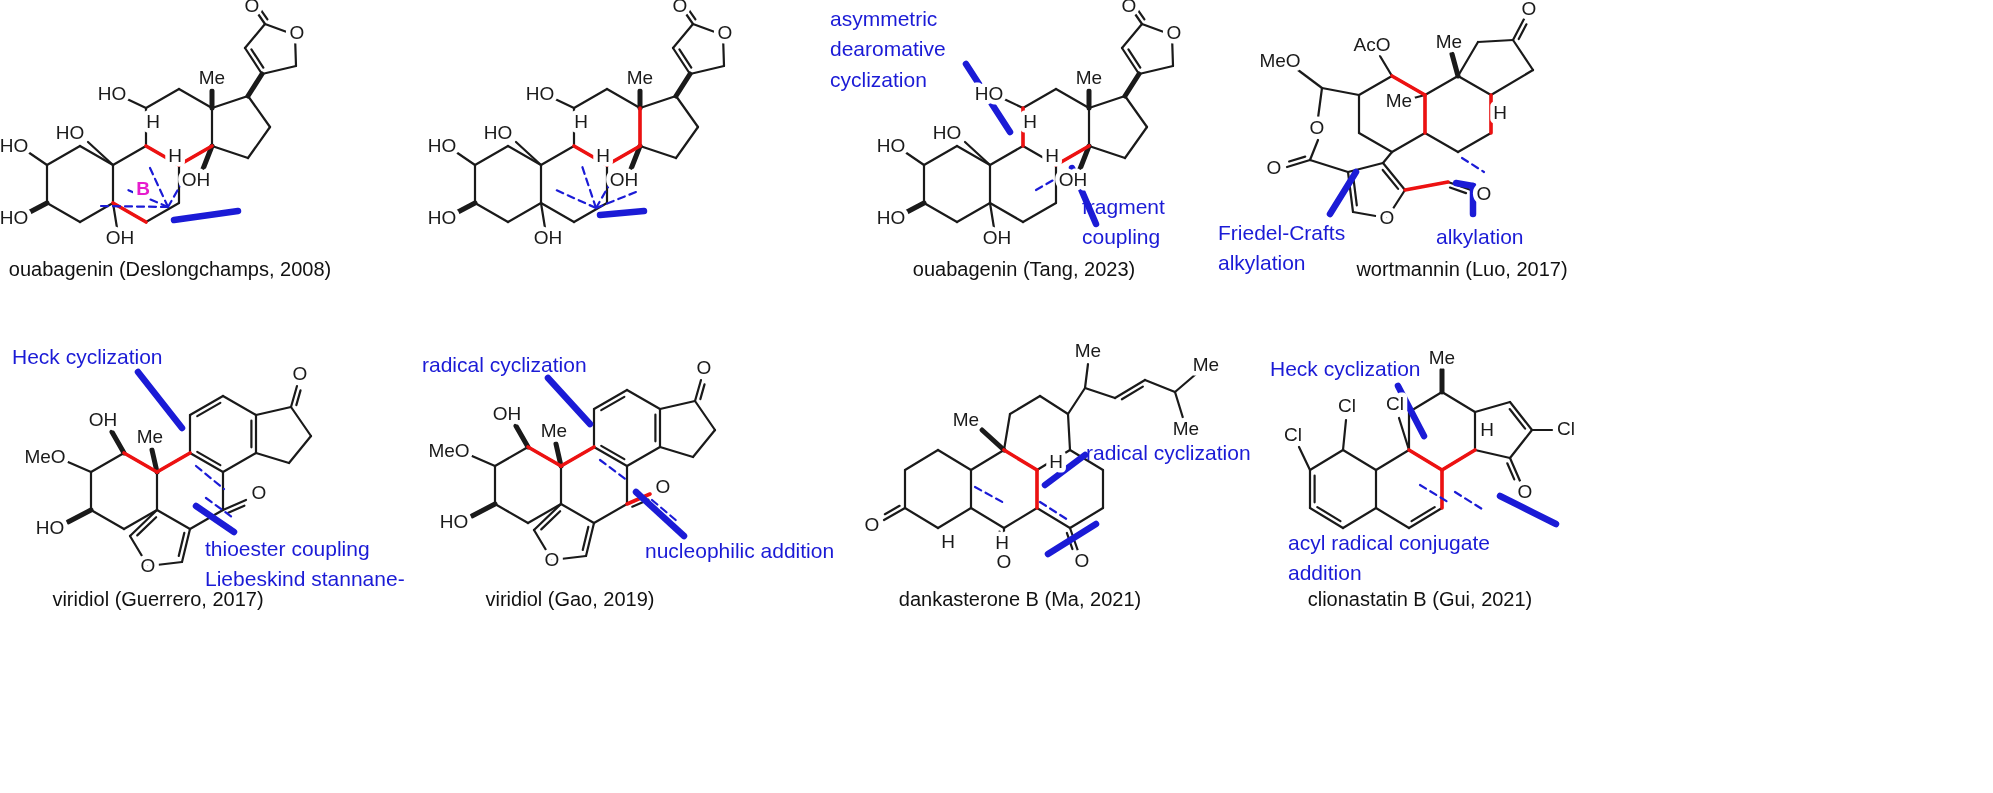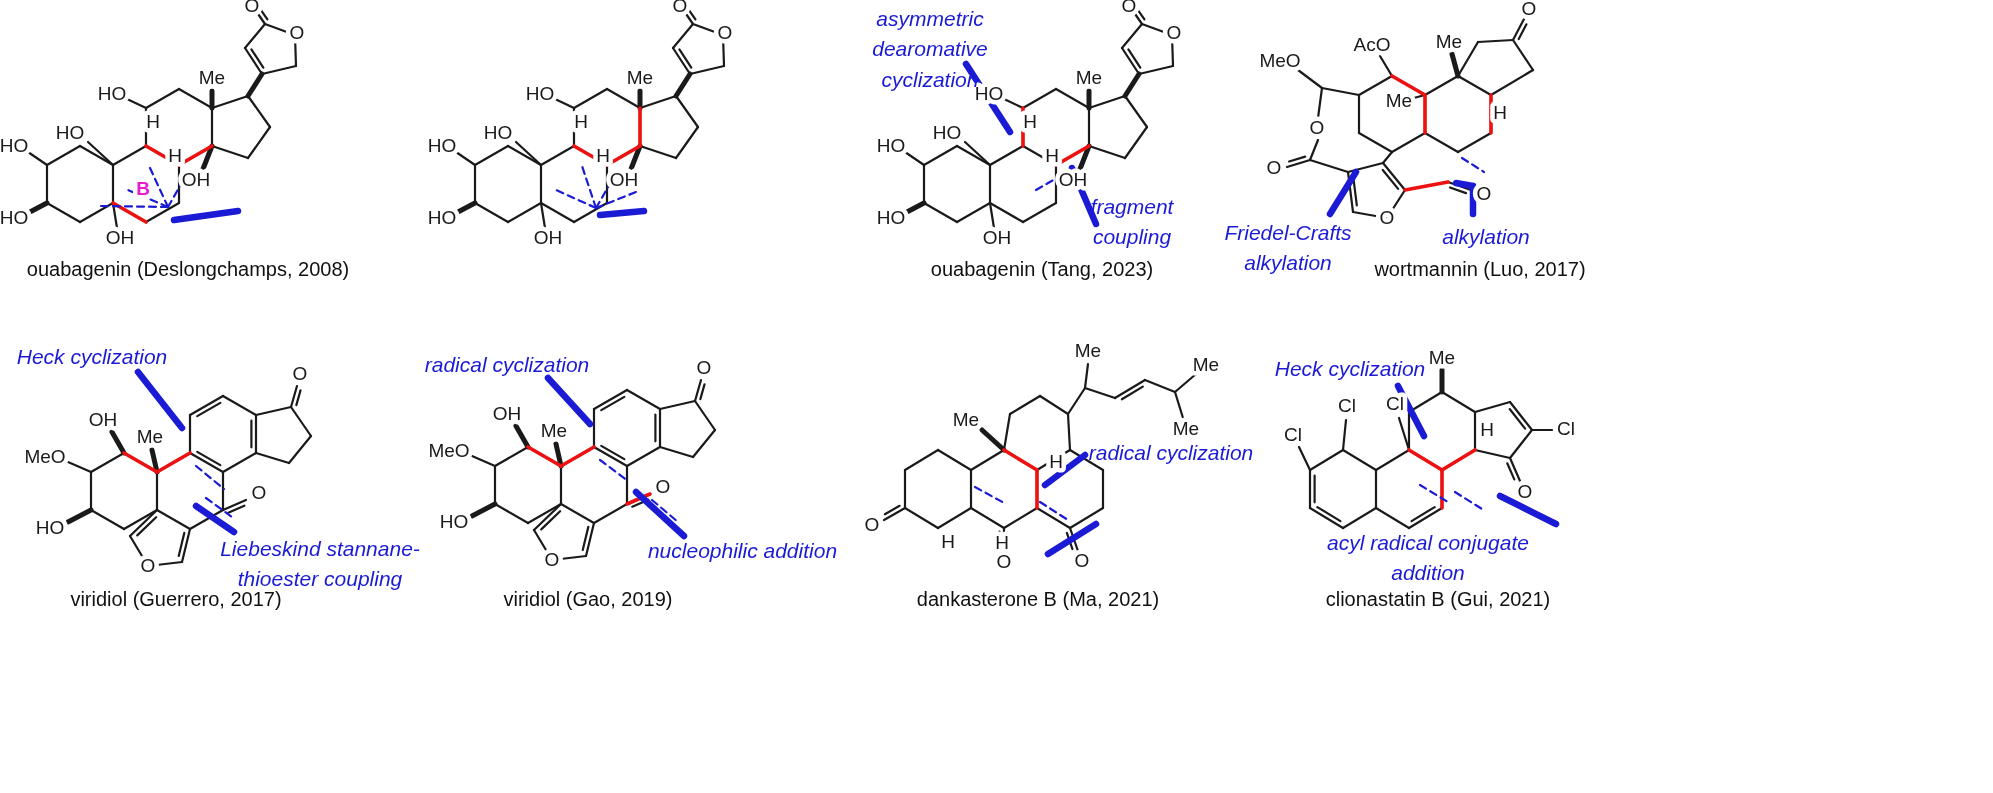--- a/index.html
+++ b/index.html
@@ -13,24 +13,24 @@
   .red{stroke:var(--red,#ed1111);stroke-width:3.6;stroke-linecap:round;}
   .dash{stroke:var(--blue,#1b1bd6);stroke-width:2.2;stroke-dasharray:7 5;stroke-linecap:round;}
   .pointer{stroke:var(--blue,#1b1bd6);stroke-width:6.5;stroke-linecap:round;}
   .atom{
     font:19px "Liberation Sans",sans-serif;fill:#1a1a1a;text-anchor:middle;dominant-baseline:middle;
     paint-order:stroke;stroke:#ffffff;stroke-width:9px;stroke-linejoin:round;
   }
   .atom.magenta{fill:var(--magenta,#e61ccd);font-weight:bold;}
   .caption{
     position:absolute;transform:translateX(-50%);white-space:nowrap;
-    font-size:20px;color:#111;text-align:center;margin-left:18px;
+    font-size:20px;color:#111;text-align:center;
   }
   .ann{
-    position:absolute;color:var(--blue,#1b1bd6);font-size:21px;line-height:1.45;text-align:center;font-style:italic;
+    position:absolute;color:var(--blue,#1b1bd6);font-size:21px;line-height:1.45;
   }
 </style>
 </head>
 <body>
 
 <div id="figure-root">
 
   <svg id="mol-svg" width="1993" height="793" viewBox="0 0 1993 793">
       <line x1="80" y1="146" x2="47" y2="165" class="bond"></line>
       <line x1="47" y1="165" x2="47" y2="203" class="bond"></line>
@@ -473,22 +473,22 @@
     <div>Friedel-Crafts</div>
     <div>alkylation</div>
   </div>
   <div class="ann" style="left:1436px;top:222px;width:100px">
     <div>alkylation</div>
   </div>
   <div class="ann" style="left:12px;top:342px;width:160px">
     <div>Heck cyclization</div>
   </div>
   <div class="ann" style="left:205px;top:534px;width:230px">
+    <div>thioester coupling</div>
     <div>Liebeskind stannane-</div>
-    <div>thioester coupling</div>
   </div>
   <div class="ann" style="left:422px;top:350px;width:170px">
     <div>radical cyclization</div>
   </div>
   <div class="ann" style="left:645px;top:536px;width:195px">
     <div>nucleophilic addition</div>
   </div>
   <div class="ann" style="left:1086px;top:438px;width:170px">
     <div>radical cyclization</div>
   </div>

